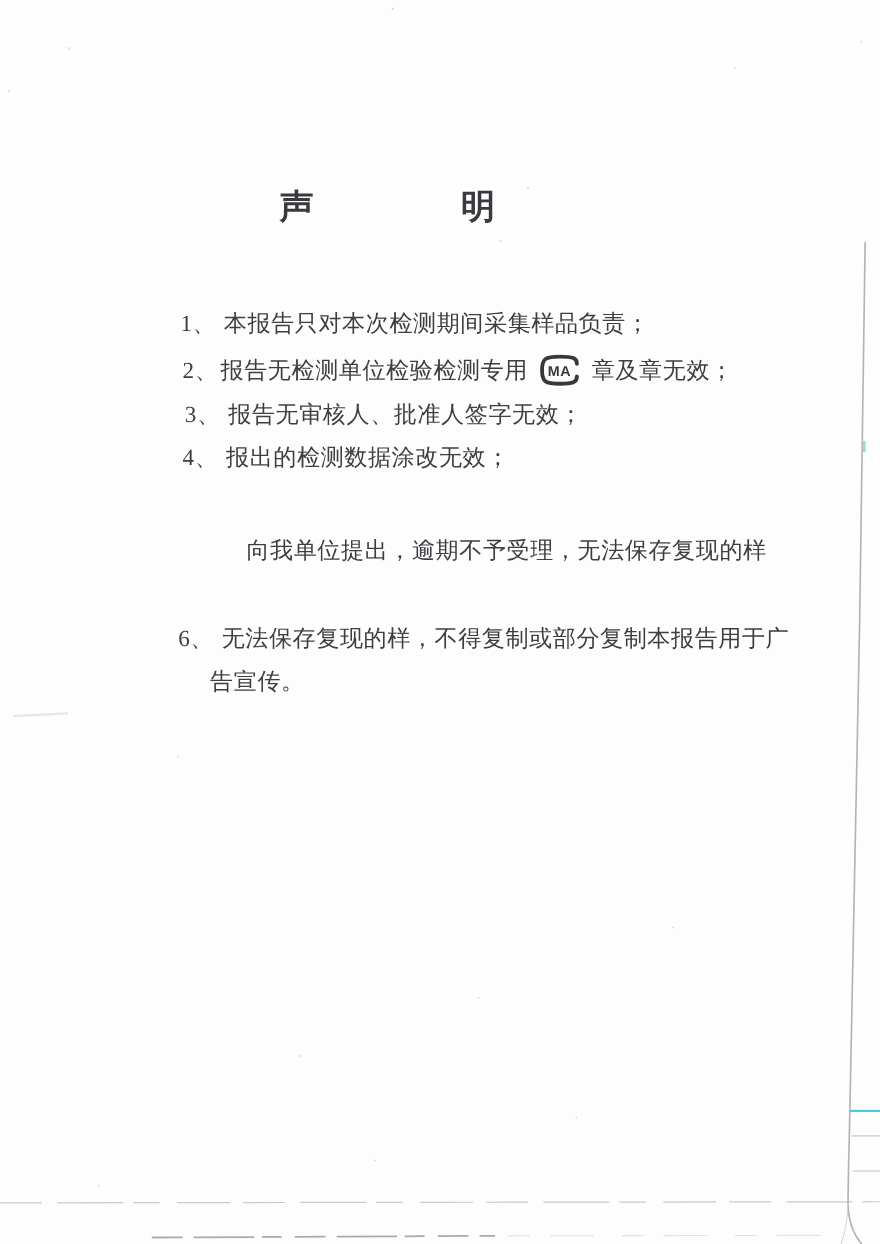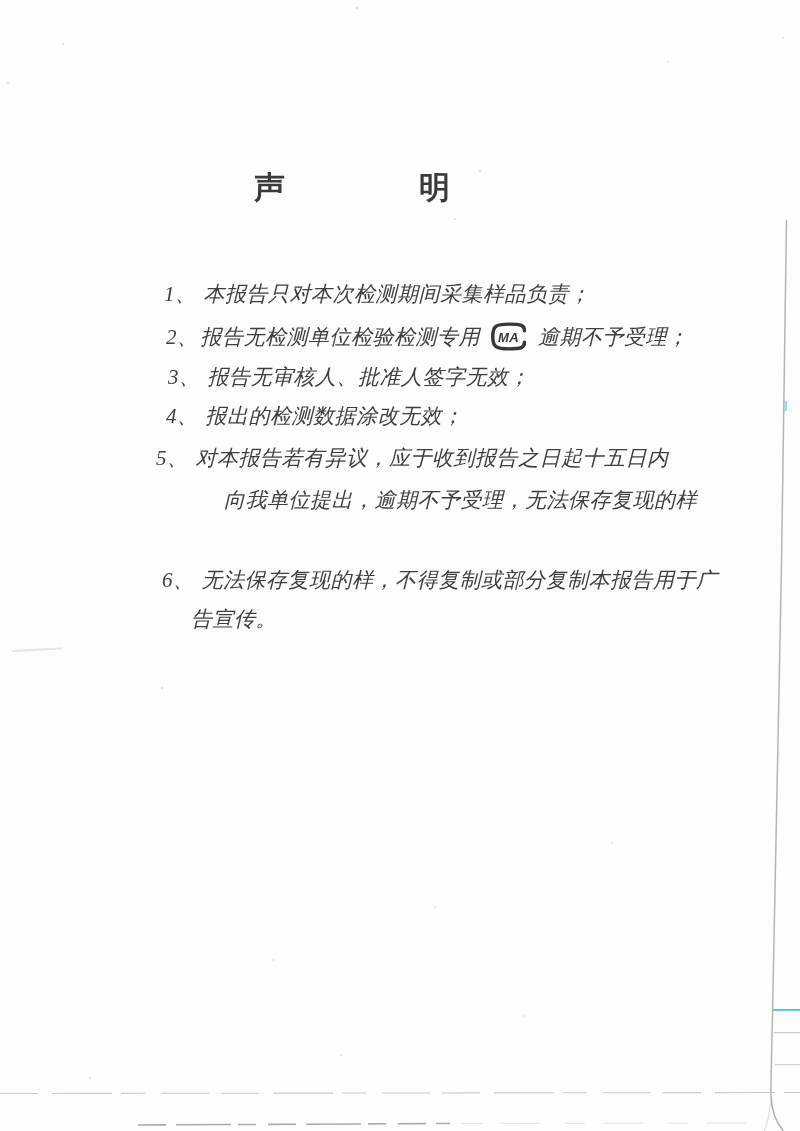--- a/index.html
+++ b/index.html
@@ -28,21 +28,20 @@
   .title-char.c2 { left: 419px; }
 
   
   .line {
     position: absolute;
     font-size: 21px;
     line-height: 26px;
     letter-spacing: 0.5px;
     color: #3e3e42;
     white-space: nowrap;
-    font-style: italic;
   }
   .num { display: inline-block; margin-right: 7px; }
   .num.tight { margin-right: 2px; }
 
   .item1 { left: 164px; top: 281px; }
   .item2 { left: 166px; top: 322px; }
   .item3 { left: 168px; top: 364px; text-align: center; }
   .item4 { left: 166px; top: 403px; }
   .item5-l1 { left: 156px; top: 445px; }
   .item5-l2 { left: 188px; top: 487px; margin-left: 36px; }
@@ -76,34 +75,31 @@
   <div class="title-char c2">明</div>
 
   <div class="line item1">
     <span class="num">1、</span><span>本报告只对本次检测期间采集样品负责；</span>
   </div>
 
   <div class="line item2">
     <span class="num tight">2、</span><span>报告无检测单位检验检测专用</span><span class="cma-logo"><svg viewBox="0 0 40 30" width="40" height="29">
         <path d="M36 9 C36 3.5 32.5 2.2 20 2.2 C6.5 2.2 3.2 4 3.2 15 C3.2 26 6.5 27.8 20 27.8 C32.5 27.8 36 26.5 36 21" fill="none" stroke="#38383c" stroke-width="3.6" stroke-linecap="round"></path>
         <text x="19.5" y="20.5" font-size="13.5" font-weight="bold" text-anchor="middle" fill="#38383c" font-family="Liberation Sans, DejaVu Sans, sans-serif">MA</text>
-      </svg></span><span>逾期不予受理；</span>
+      </svg></span><span>章及章无效；</span>
   </div>
 
   <div class="line item3">
     <span class="num">3、</span><span>报告无审核人、批准人签字无效；</span>
   </div>
 
   <div class="line item4">
     <span class="num">4、</span><span>报出的检测数据涂改无效；</span>
   </div>
 
-  <div class="line item5-l1">
-    <span class="num">5、</span><span>对本报告若有异议，应于收到报告之日起十五日内</span>
-  </div>
   <div class="line item5-l2">
     <span>向我单位提出，逾期不予受理，无法保存复现的样</span>
   </div>
 
   <div class="line item6-l1">
     <span class="num">6、</span><span>无法保存复现的样，不得复制或部分复制本报告用于广</span>
   </div>
   <div class="line item6-l2">
     <span>告宣传。</span>
   </div>

